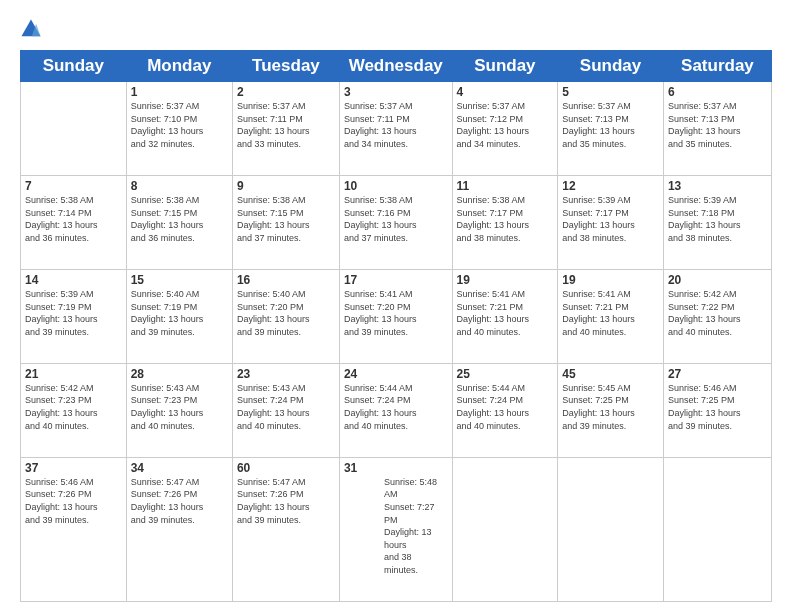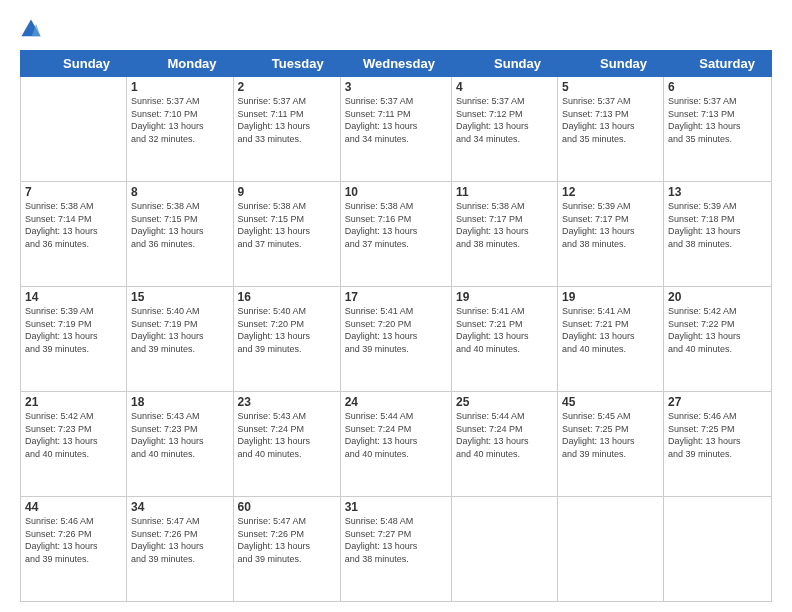--- a/index.html
+++ b/index.html
@@ -62,24 +62,24 @@
       color: #555;
     }
     .calendar {
       width: 100%;
       border-collapse: collapse;
       flex: 1;
     }
     .calendar thead tr th {
       background: #2a6abf;
       color: #fff;
-      font-size: 13px;
-      font-weight: bold;
-      padding: 5px 16px;
-      text-align: right;
+      font-size: 17px;
+      font-weight: bold;
+      padding: 5px 8px;
+      text-align: center;
       border: 1px solid #2a6abf;
     }
     .calendar tbody tr td {
       border: 1px solid #ccc;
       vertical-align: top;
       padding: 3px 4px;
       font-size: 9.5px;
       color: #333;
       width: 113px;
       height: 80px;
@@ -287,21 +287,21 @@
         </tr>
         <tr>
           <td>
             <span class="day-number">21</span>
             <div class="day-info" style="white-space: pre-line;">Sunrise: 5:42 AM
 Sunset: 7:23 PM
 Daylight: 13 hours
 and 40 minutes.</div>
           </td>
           <td>
-            <span class="day-number">18</span>
+            <span class="day-number">28</span>
             <div class="day-info" style="white-space: pre-line;">Sunrise: 5:43 AM
 Sunset: 7:23 PM
 Daylight: 13 hours
 and 40 minutes.</div>
           </td>
           <td>
             <span class="day-number">23</span>
             <div class="day-info" style="white-space: pre-line;">Sunrise: 5:43 AM
 Sunset: 7:24 PM
 Daylight: 13 hours
@@ -331,21 +331,21 @@
           <td>
             <span class="day-number">27</span>
             <div class="day-info" style="white-space: pre-line;">Sunrise: 5:46 AM
 Sunset: 7:25 PM
 Daylight: 13 hours
 and 39 minutes.</div>
           </td>
         </tr>
         <tr class="last-row">
           <td>
-            <span class="day-number">44</span>
+            <span class="day-number">37</span>
             <div class="day-info" style="white-space: pre-line;">Sunrise: 5:46 AM
 Sunset: 7:26 PM
 Daylight: 13 hours
 and 39 minutes.</div>
           </td>
           <td>
             <span class="day-number">34</span>
             <div class="day-info" style="white-space: pre-line;">Sunrise: 5:47 AM
 Sunset: 7:26 PM
 Daylight: 13 hours
@@ -353,21 +353,21 @@
           </td>
           <td>
             <span class="day-number">60</span>
             <div class="day-info" style="white-space: pre-line;">Sunrise: 5:47 AM
 Sunset: 7:26 PM
 Daylight: 13 hours
 and 39 minutes.</div>
           </td>
           <td>
             <span class="day-number">31</span>
-            <div class="day-info" style="white-space: pre-line;">Sunrise: 5:48 AM
+            <div class="day-info" style="white-space: pre-line; margin-left: 40px;">Sunrise: 5:48 AM
 Sunset: 7:27 PM
 Daylight: 13 hours
 and 38 minutes.</div>
           </td>
           <td class="empty-cell"></td>
           <td class="empty-cell"></td>
           <td class="empty-cell"></td>
         </tr>
       </tbody>
   </table>

